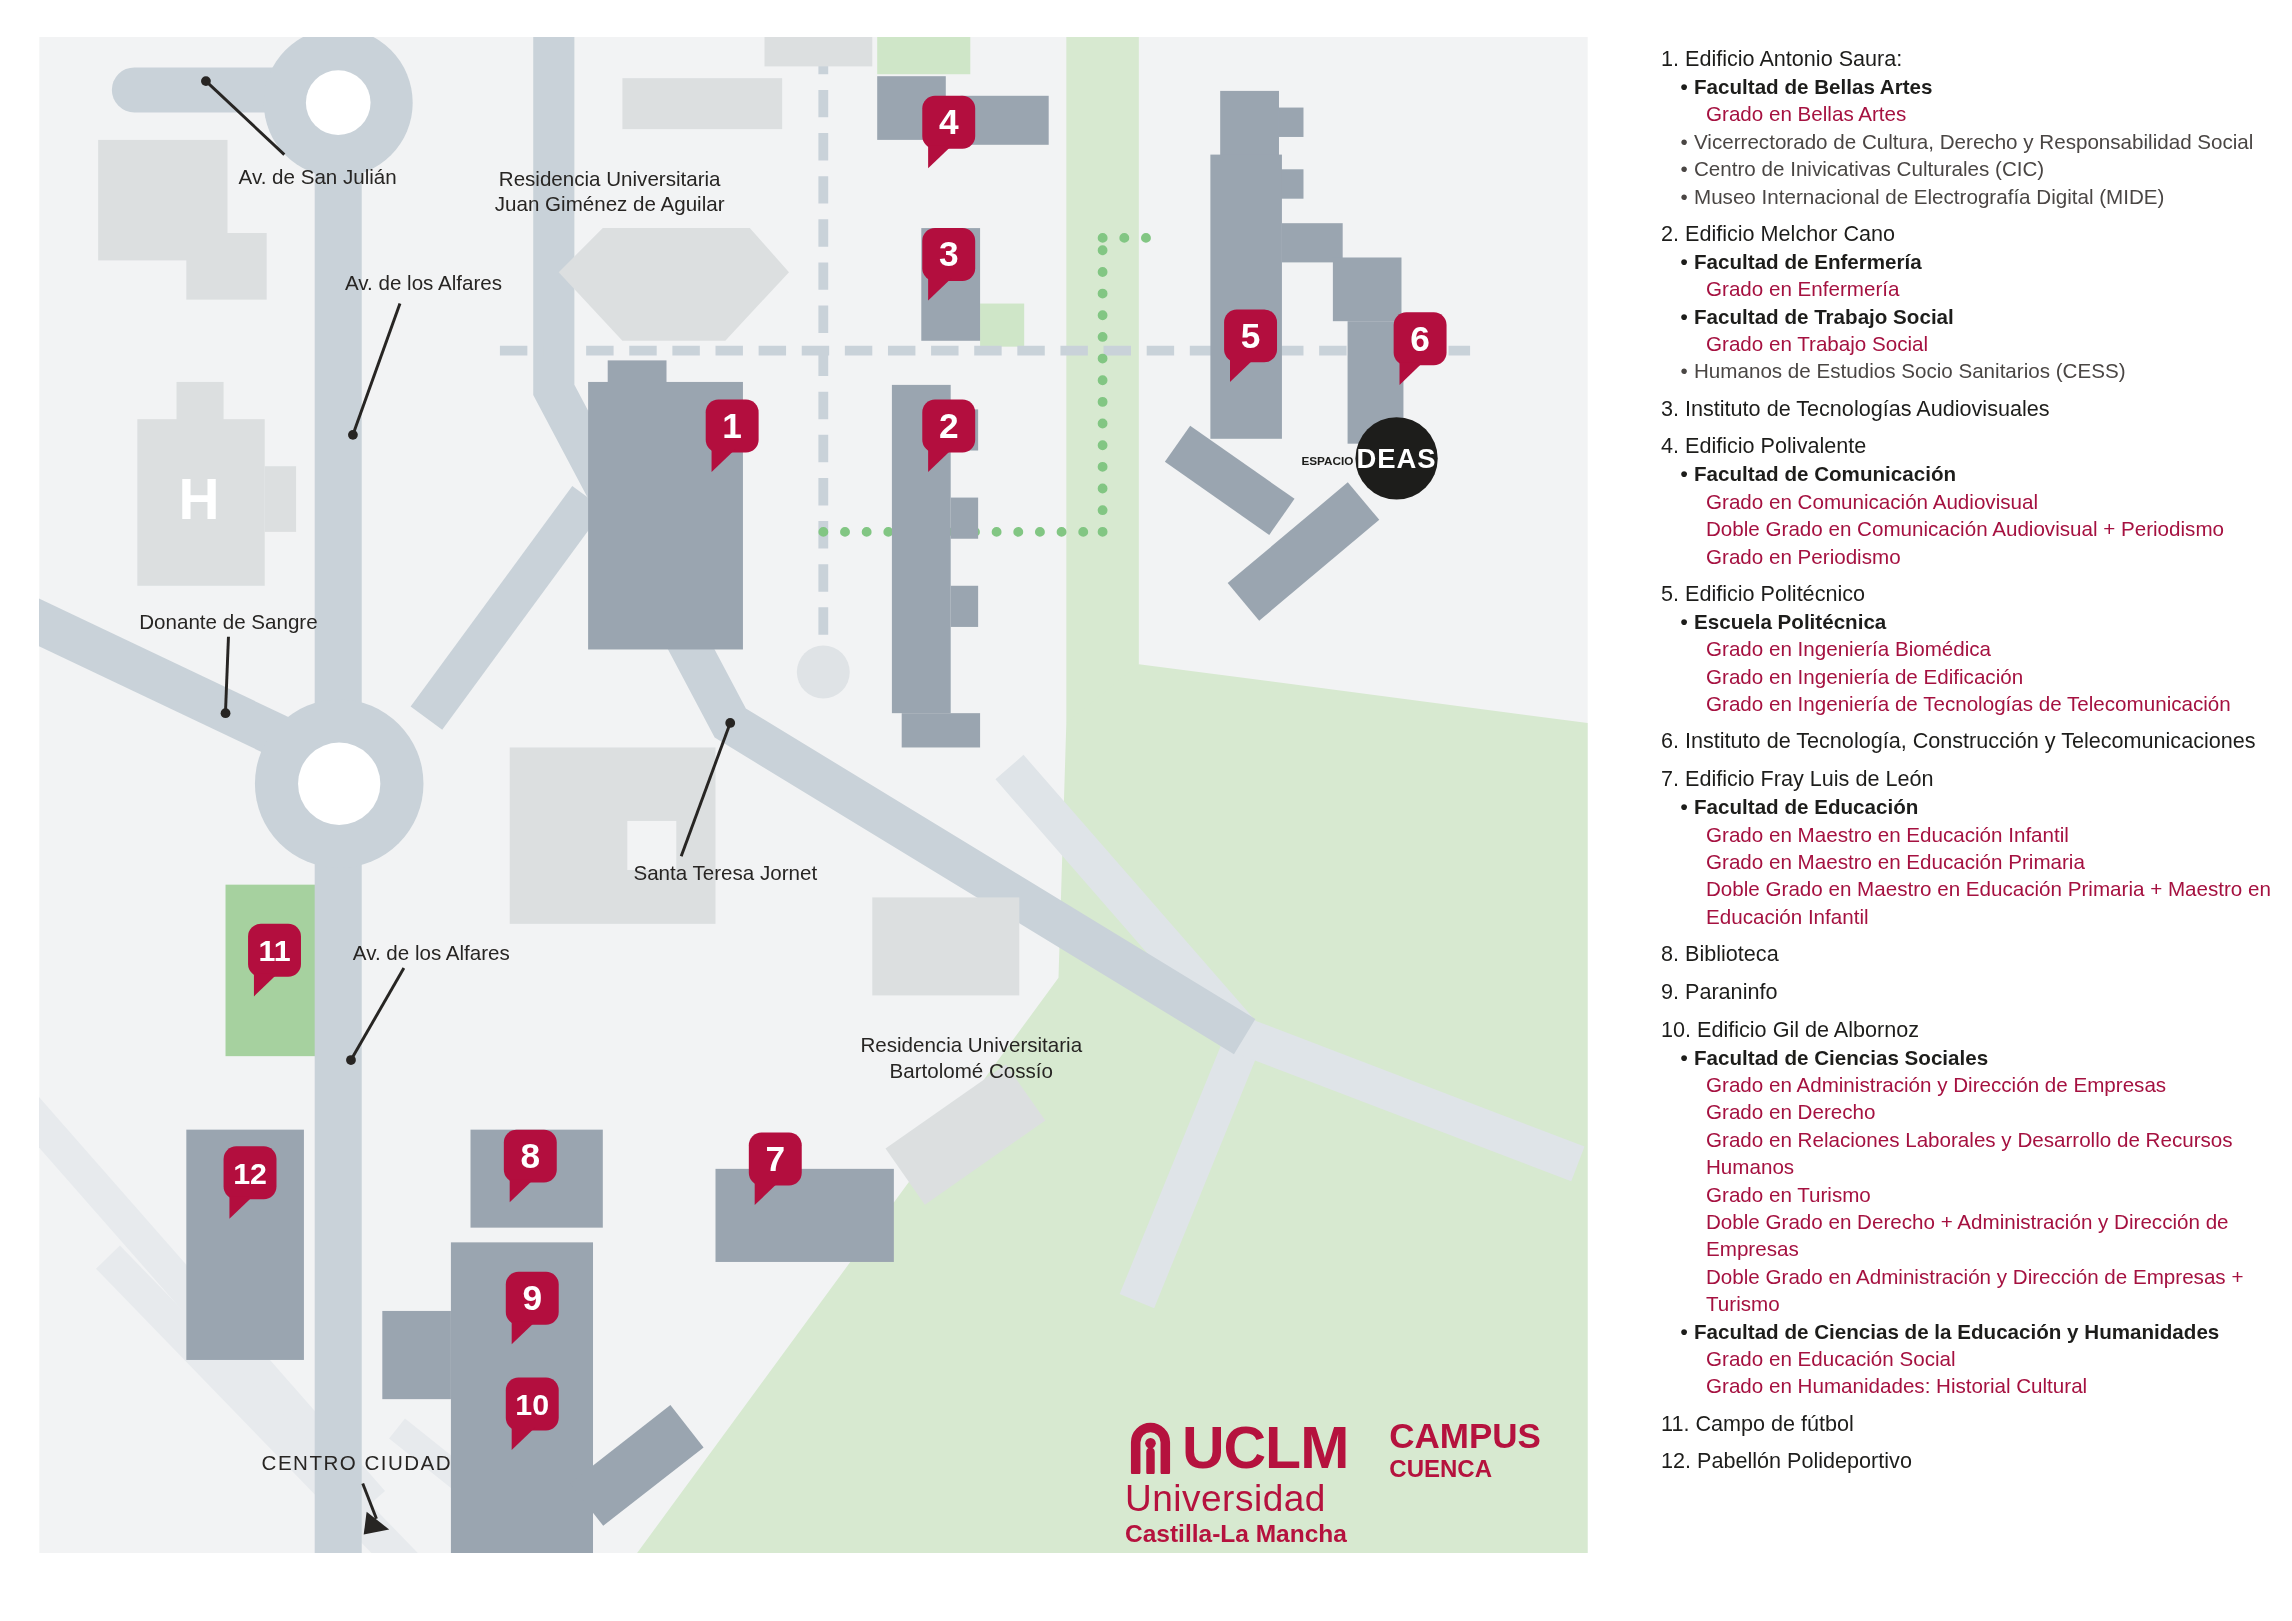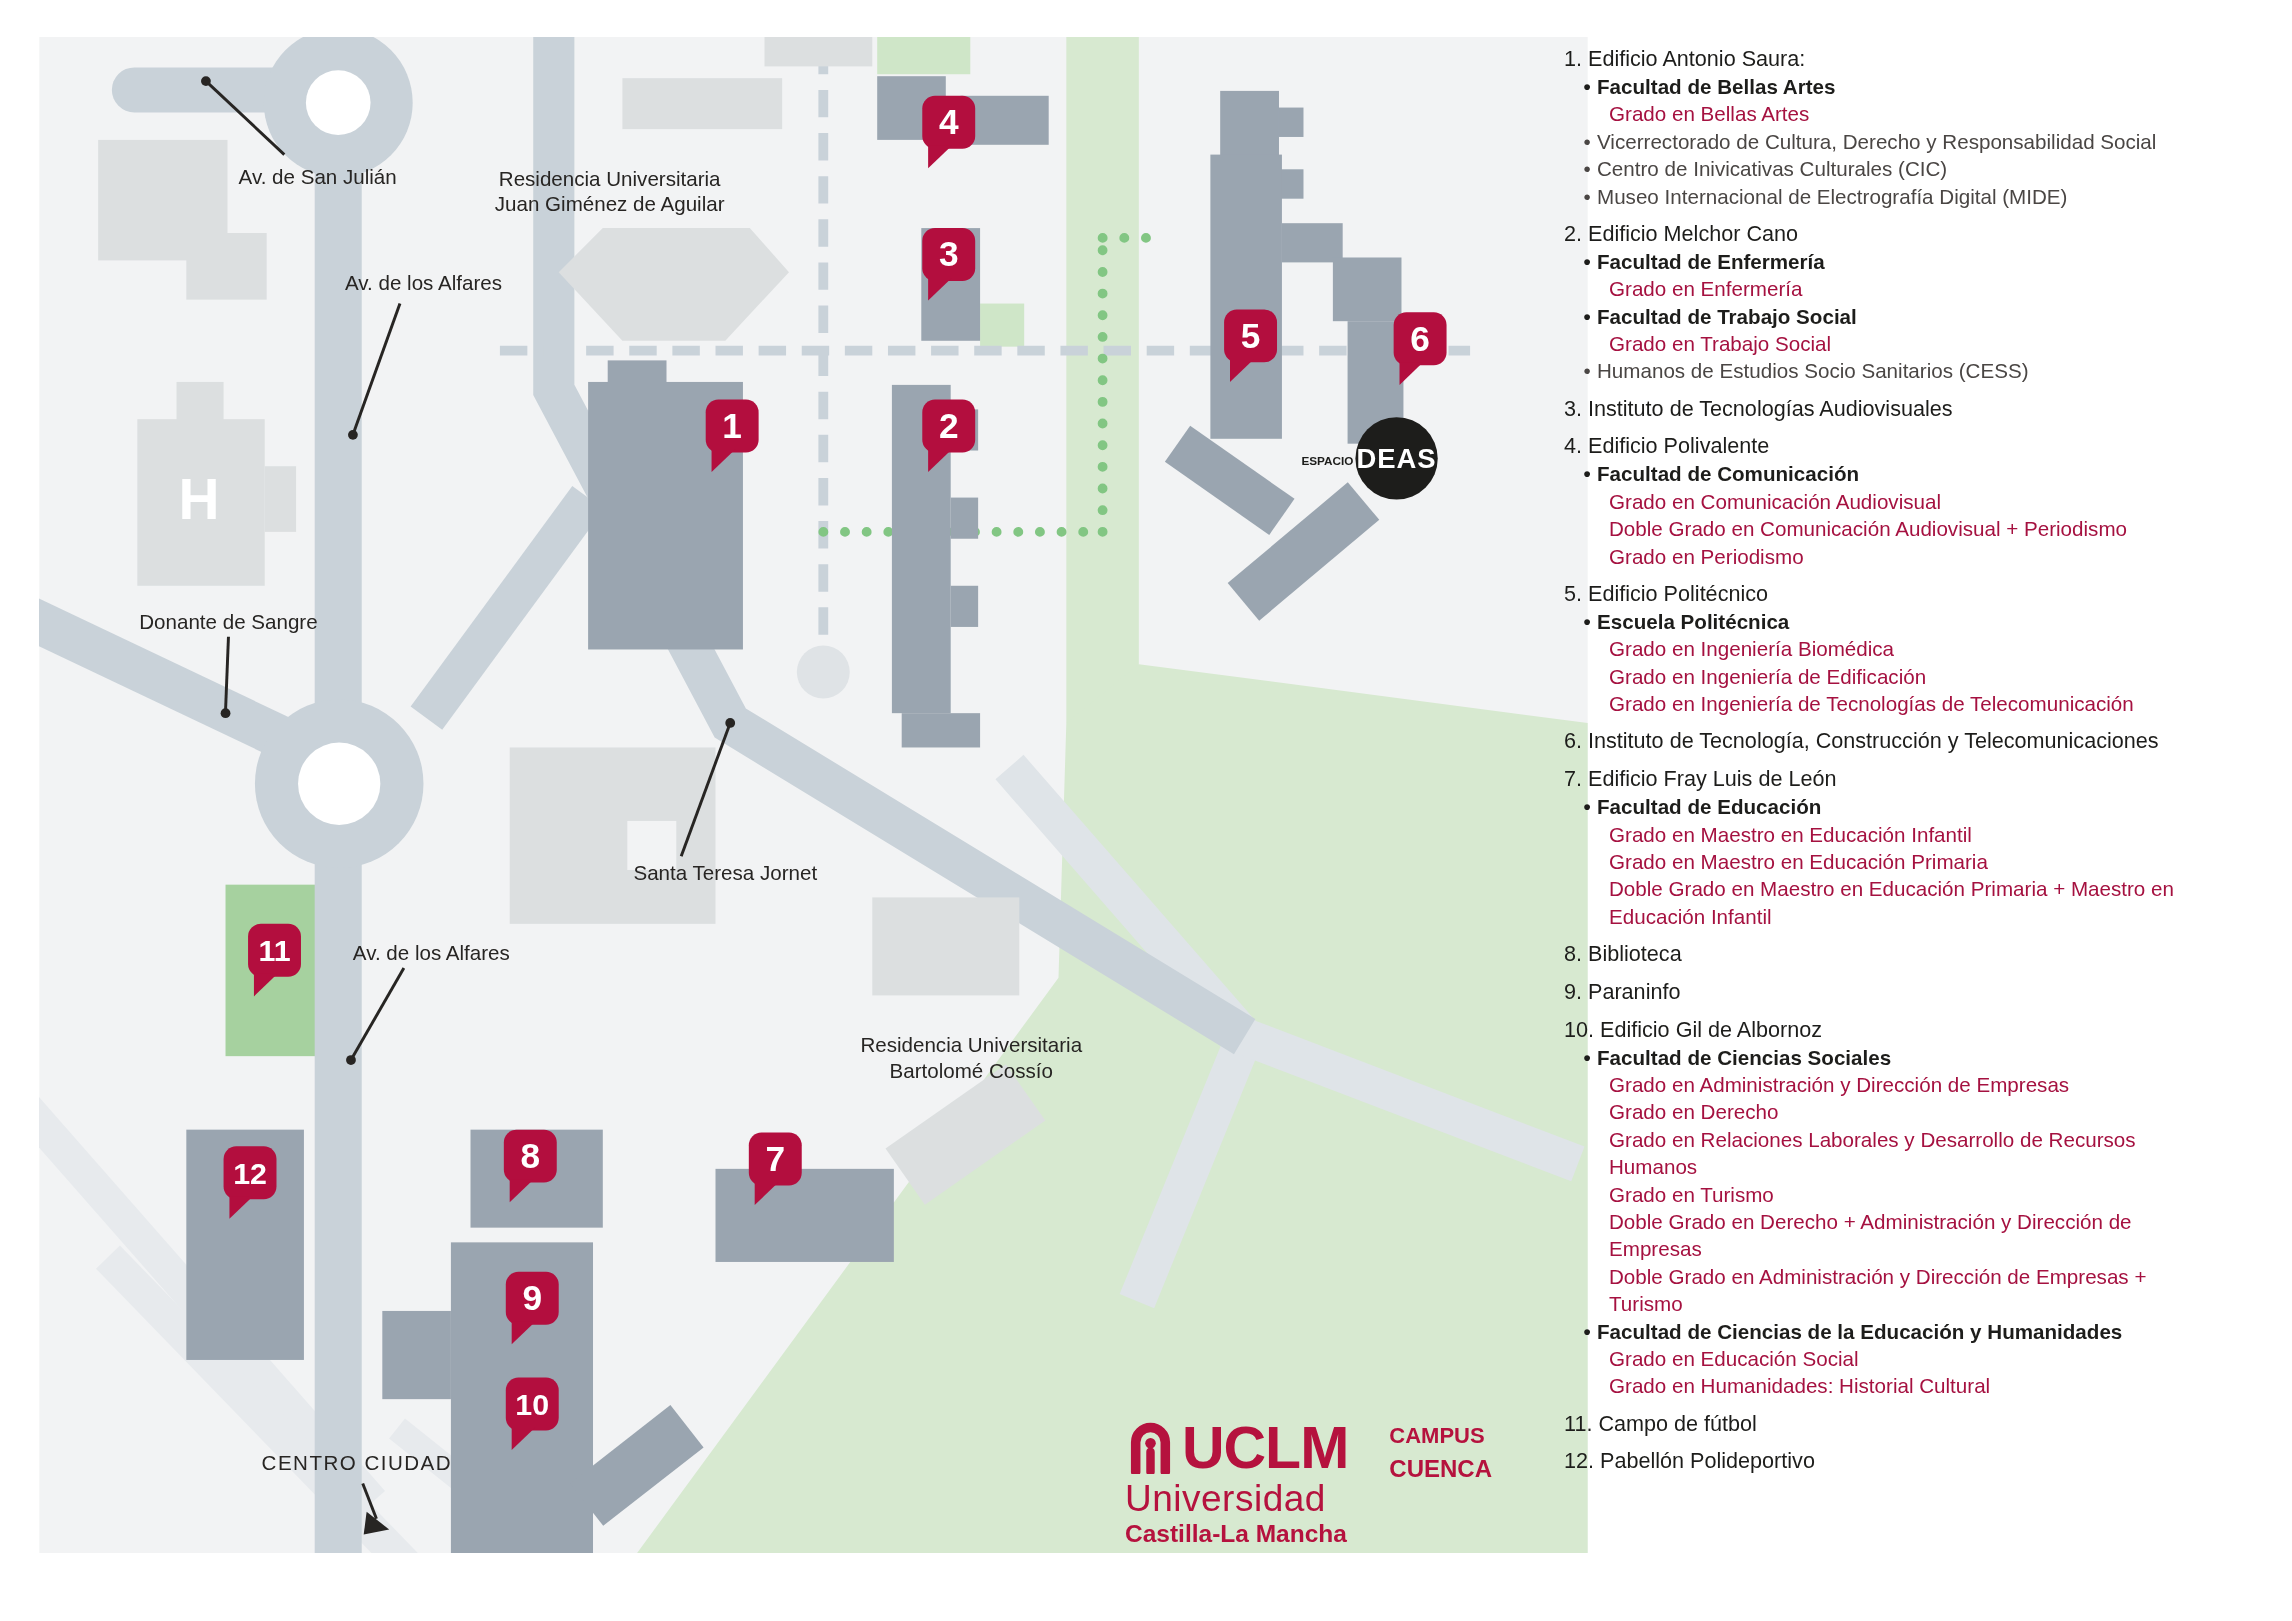--- a/index.html
+++ b/index.html
@@ -8,38 +8,38 @@
   
   #map-wrap{position:absolute;left:39px;top:37px;width:1549px;height:1516px;}
   svg text{font-family:"Liberation Sans", sans-serif;}
   .maplabel{font-size:21px;fill:#272523;}
   .ptr{stroke:#272523;stroke-width:3;fill:none;}
   .ptrdot{fill:#272523;}
   .marker rect{fill:#b30e3e;}
   .marker path{fill:#b30e3e;}
   .marker text{fill:#ffffff;font-weight:bold;text-anchor:middle;}
   
-  #legend{position:absolute;left:1564px;top:45px;width:627px;color:#1d1d1b;}
+  #legend{position:absolute;left:1661px;top:45px;width:627px;color:#1d1d1b;}
   .lg-item{margin-top:9.8px;}
   .lg-item:first-child{margin-top:0;}
   .lg-title{font-size:21.6px;line-height:28px;color:#1d1d1b;}
   .lg-sub{position:relative;font-size:20.6px;line-height:27.4px;padding-left:45px;}
   .lg-sub.bold{font-weight:bold;color:#1d1d1b;padding-left:33px;}
   .lg-sub.plain{color:#4a4644;padding-left:33px;}
   .lg-sub.bold::before,.lg-sub.plain::before{content:"\2022";position:absolute;left:19.6px;}
   .lg-sub.red{color:#a51140;}
   
   #logo{position:absolute;left:1125px;top:1419px;display:flex;}
   #logo .col{display:flex;flex-direction:column;align-items:flex-start;}
   .uclm-row{display:flex;align-items:center;gap:5.9px;}
   .uclm-word{font-size:59px;font-weight:bold;color:#b5123e;letter-spacing:-1px;line-height:55px;}
   .universidad{font-size:37px;color:#b5123e;line-height:41px;letter-spacing:0.5px;}
   .castilla{font-size:24.5px;font-weight:bold;color:#b5123e;line-height:29px;}
   .campus-col{margin-left:41px;display:flex;flex-direction:column;line-height:33px;padding-bottom:2px;}
-  .campus{font-size:22px;font-weight:bold;color:#b5123e;}
+  .campus{font-size:35px;font-weight:bold;color:#b5123e;}
   .cuenca{font-size:24px;font-weight:bold;color:#b5123e;}
 </style>
 </head>
 <body>
 <div id="page">
 
 <div id="map-wrap">
 <svg width="1549" height="1516" viewBox="0 0 1580 1547">
 
   <rect x="0" y="0" width="1580" height="1547" fill="#f2f3f4"></rect>

